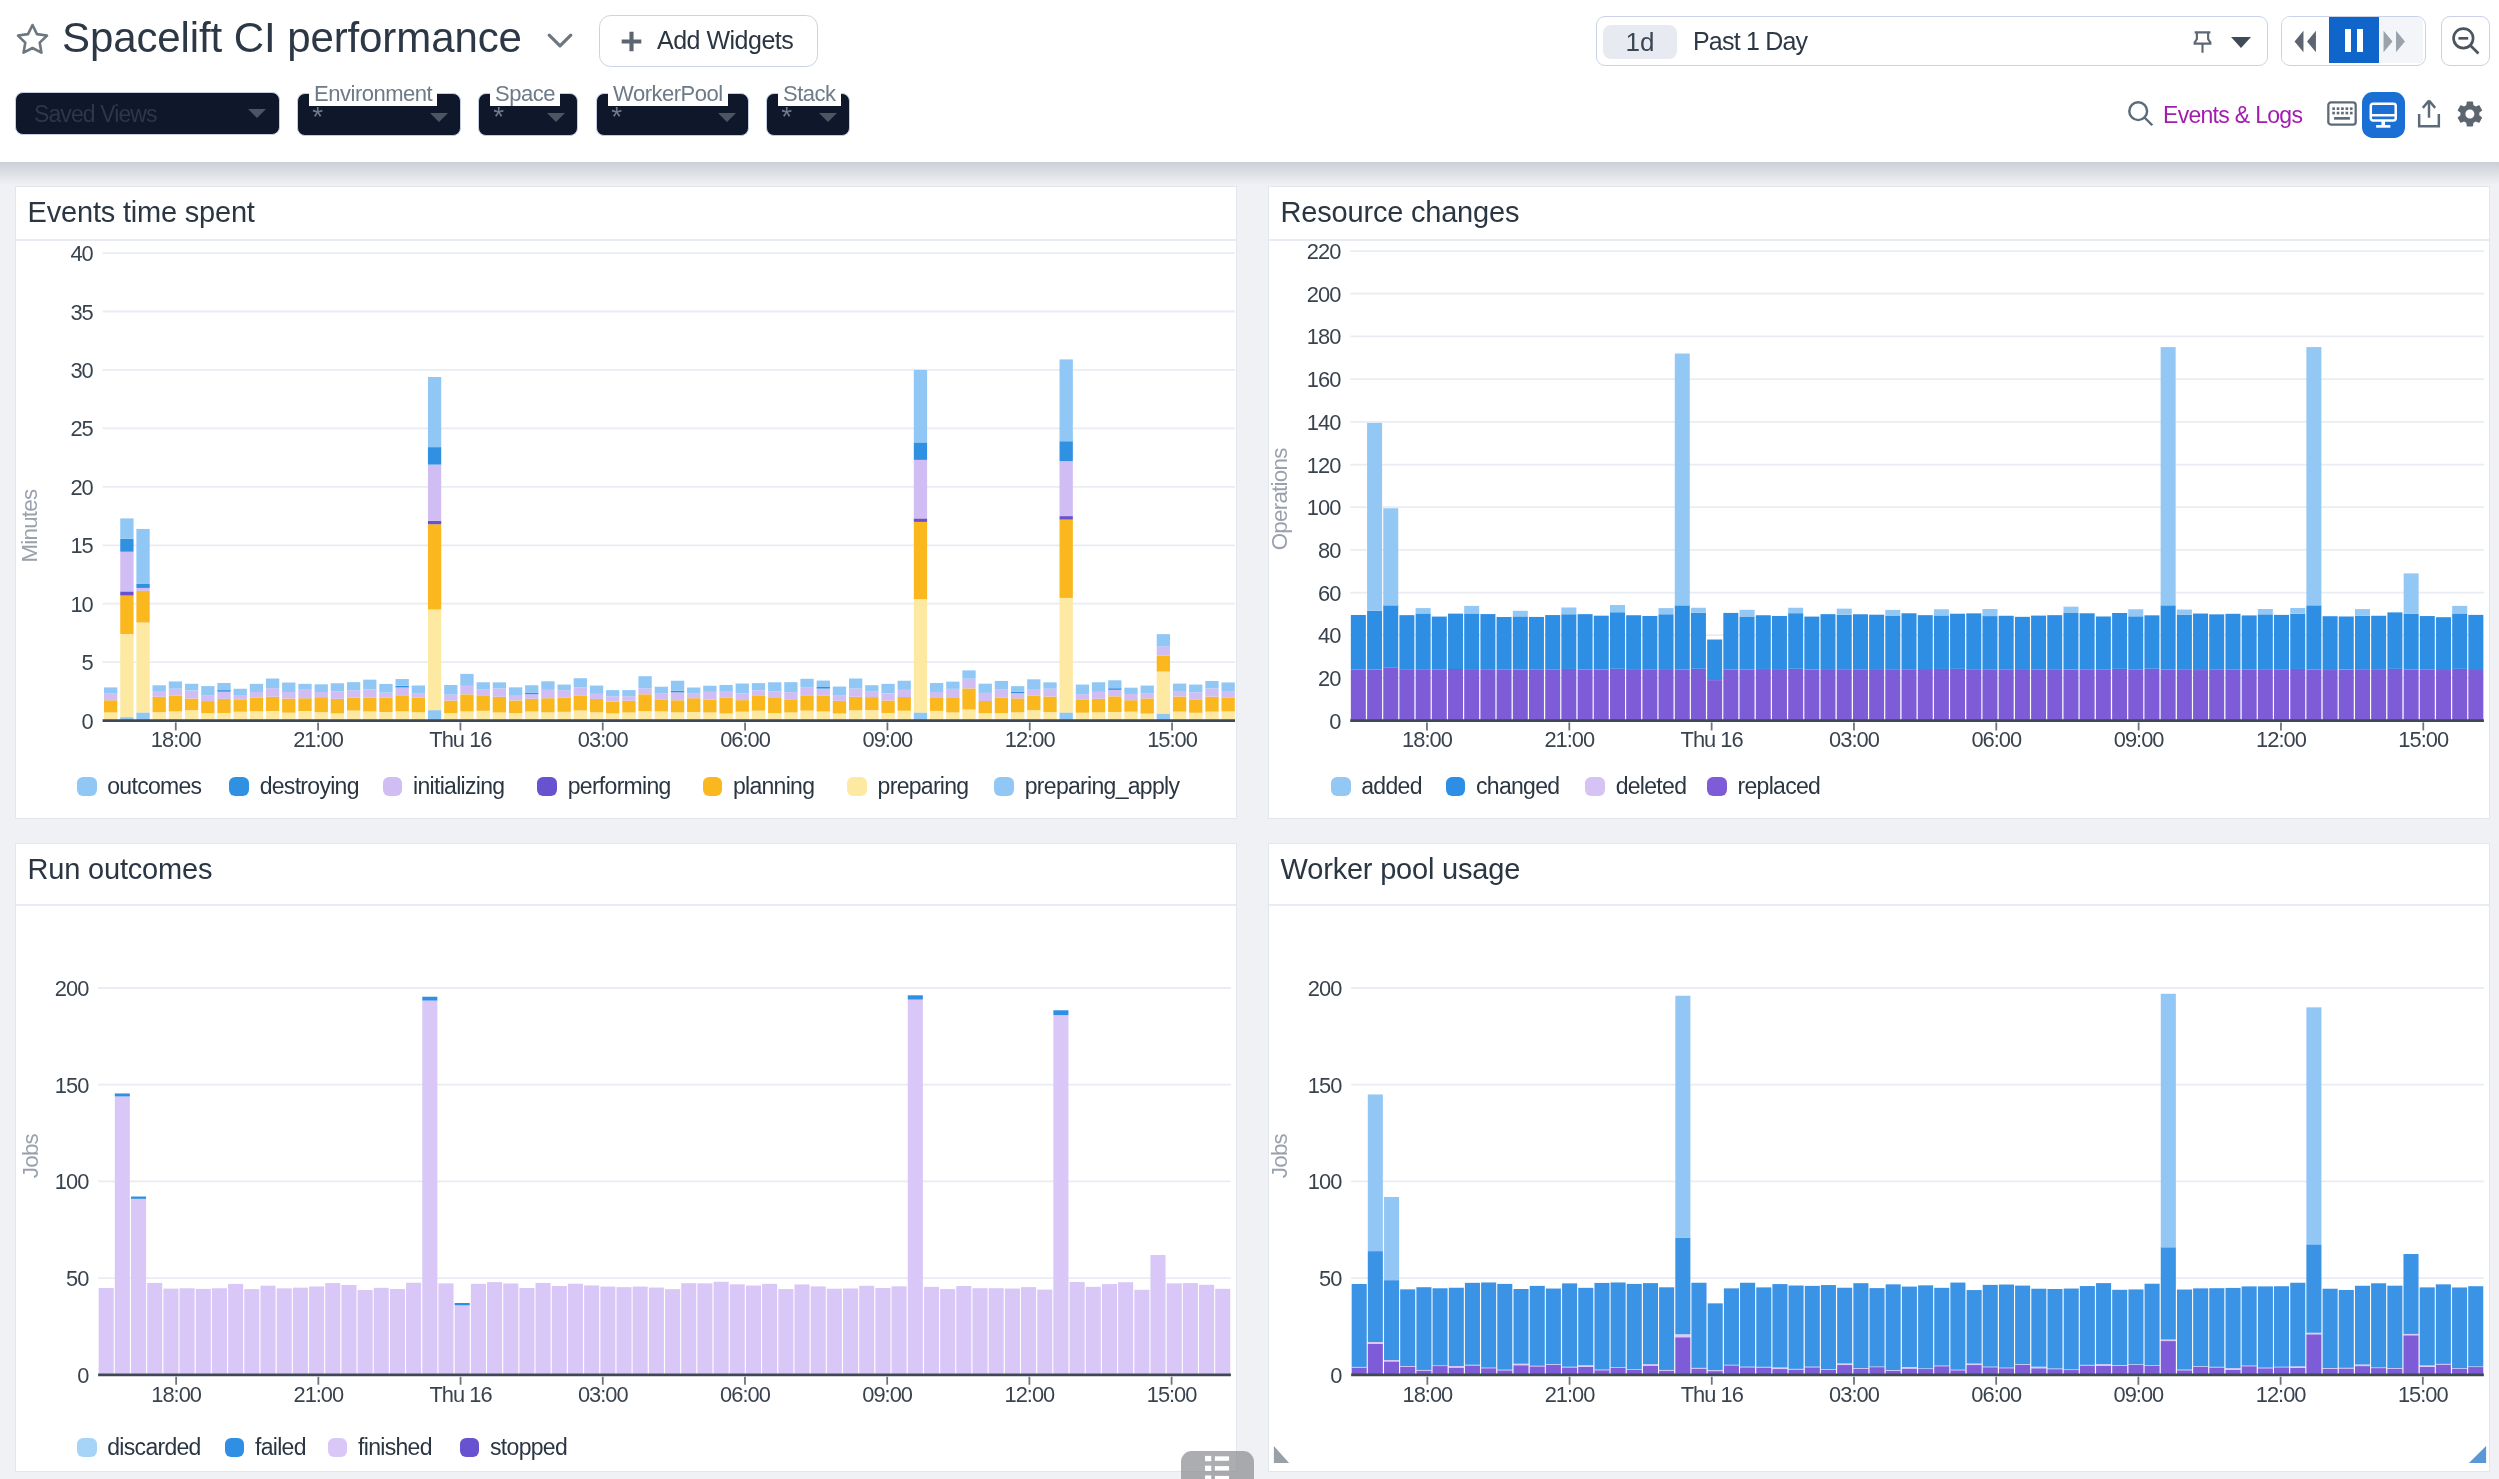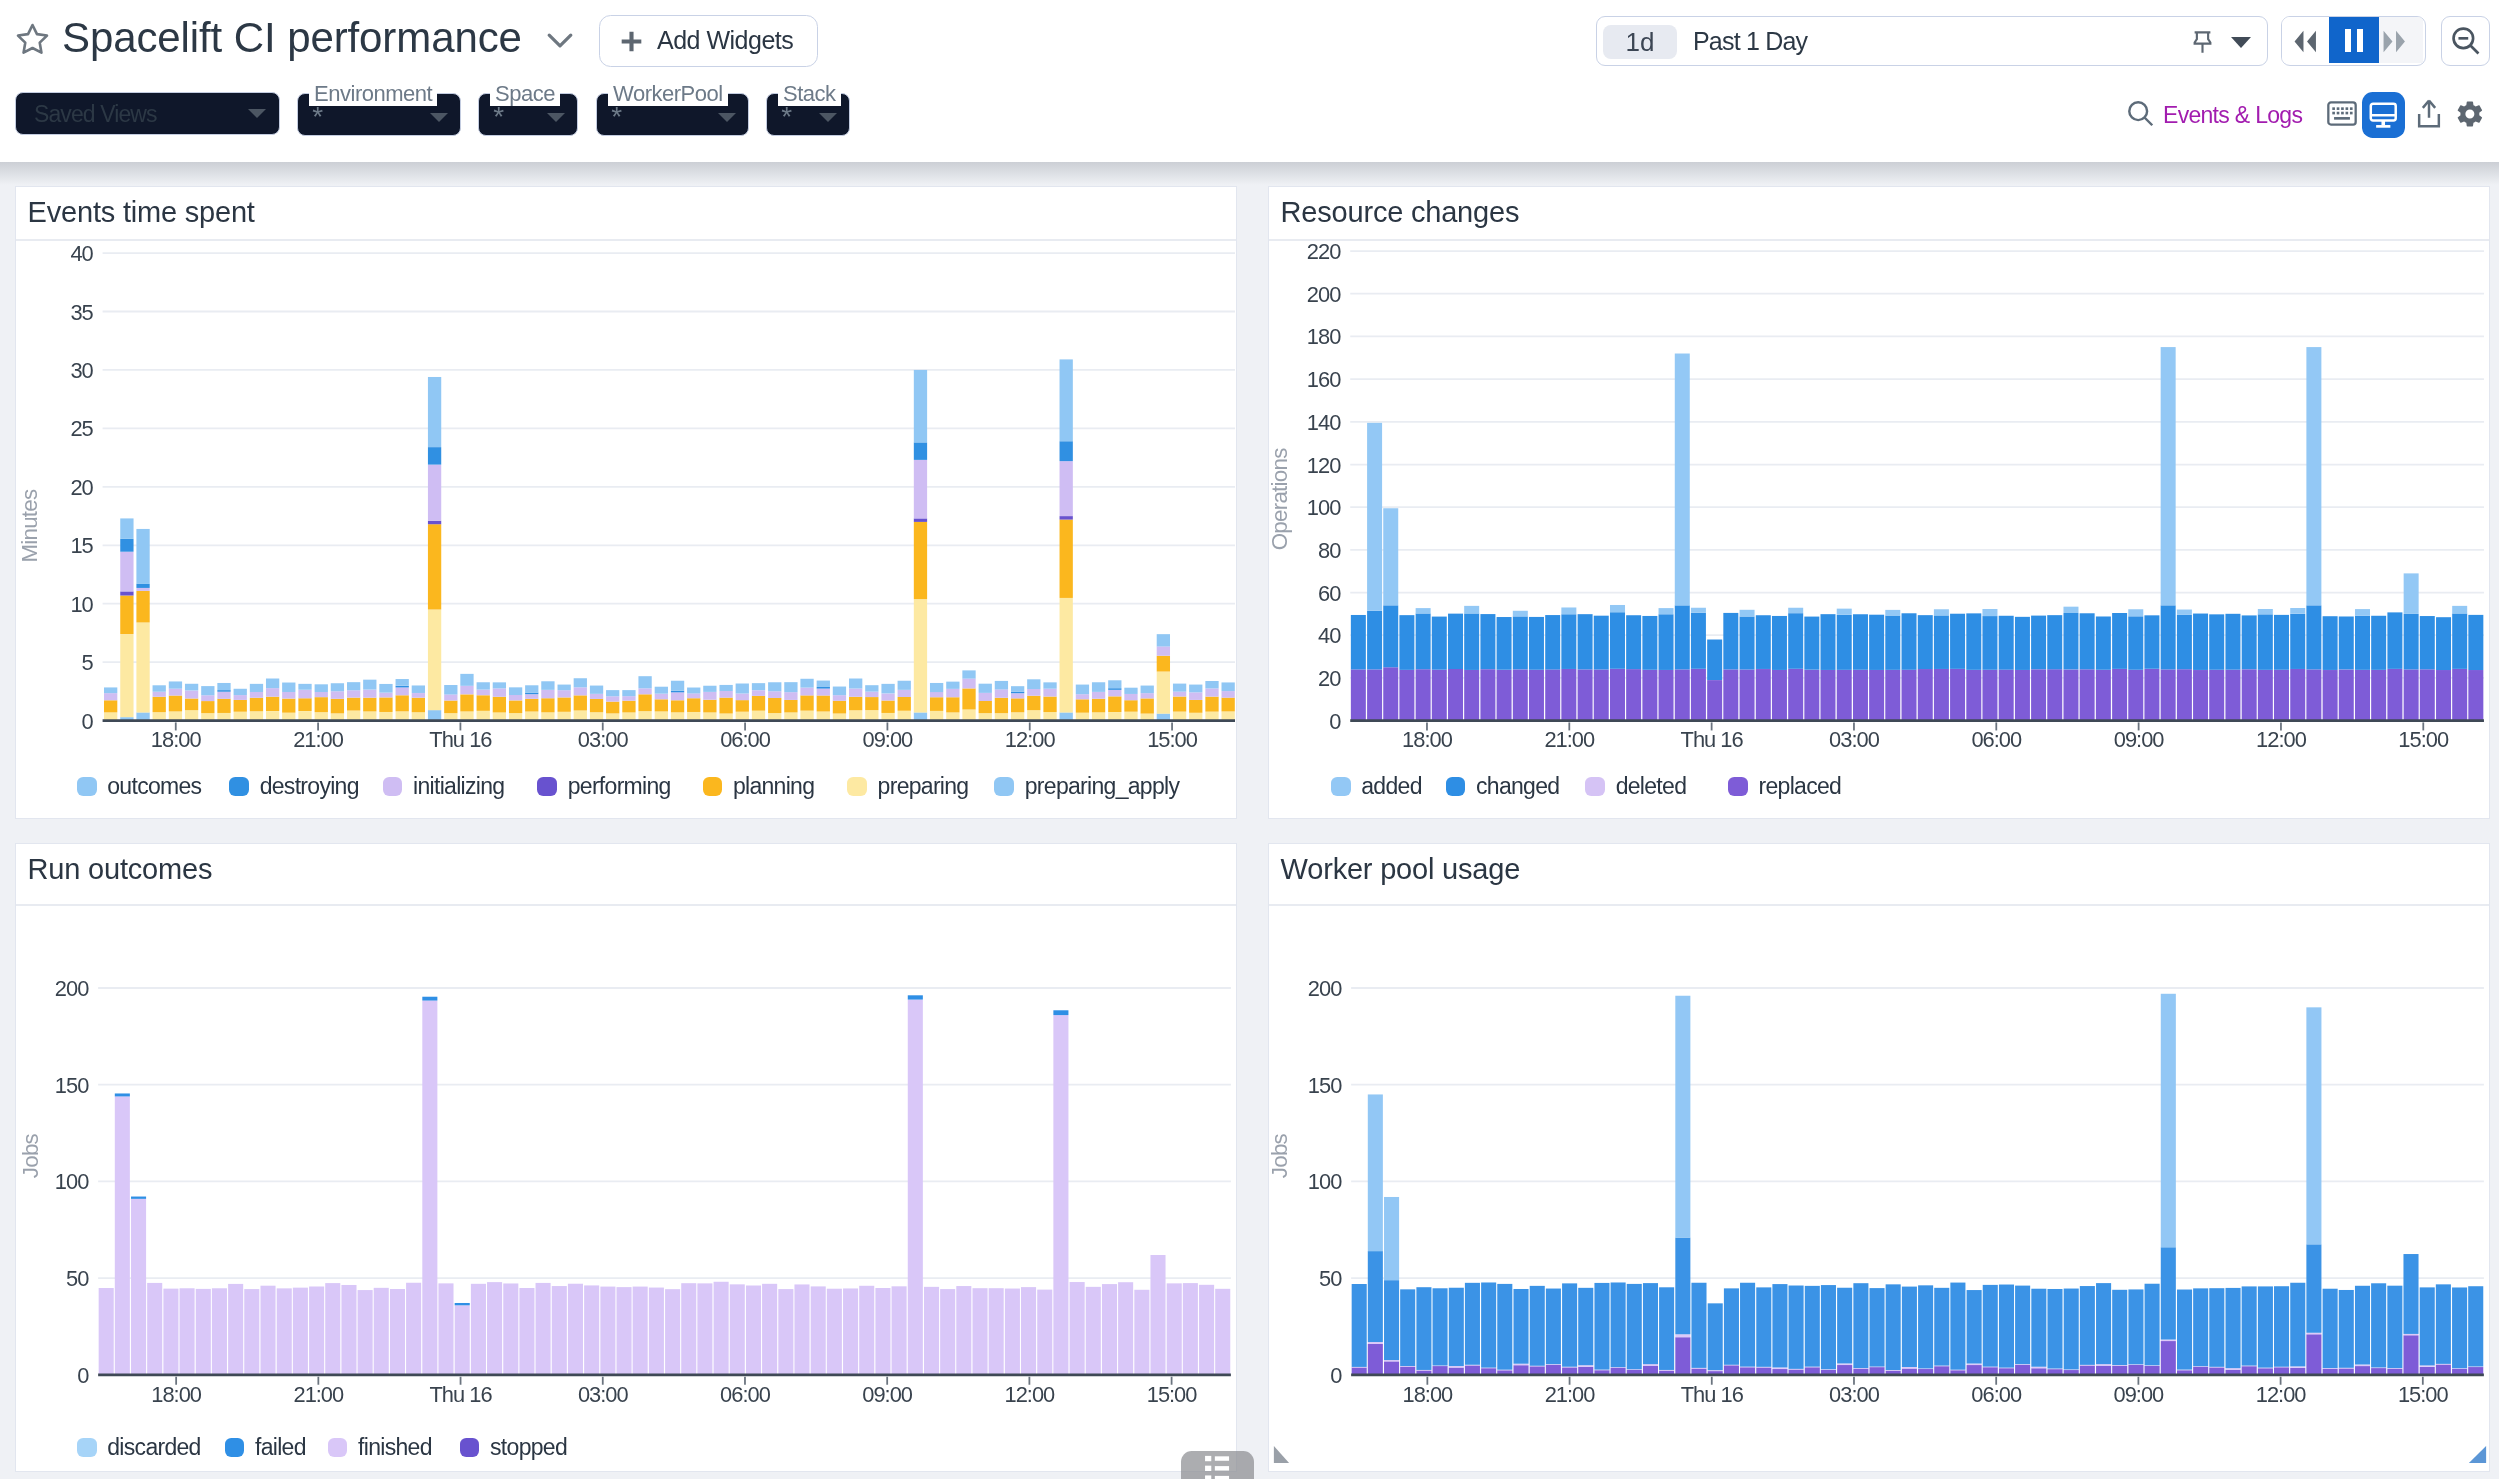--- a/index.html
+++ b/index.html
@@ -708,21 +708,21 @@
     </svg>
     <div class="legend" style="left:62px;top:586px">
       <span class="li" style="margin-right:24px">
         <span class="sw" style="background:#93c8f5"></span>
         <span class="lt">added</span>
       </span>
       <span class="li" style="margin-right:26px">
         <span class="sw" style="background:#2e8ee4"></span>
         <span class="lt">changed</span>
       </span>
-      <span class="li" style="margin-right:42px">
+      <span class="li" style="margin-right:21px">
         <span class="sw" style="background:#d5c3f5"></span>
         <span class="lt">deleted</span>
       </span>
       <span class="li" style="margin-right:29px">
         <span class="sw" style="background:#7e5cd7"></span>
         <span class="lt">replaced</span>
       </span>
     </div>
   </div>
 <div class="panel" style="left:15px;top:843px;width:1222px;height:629px">

